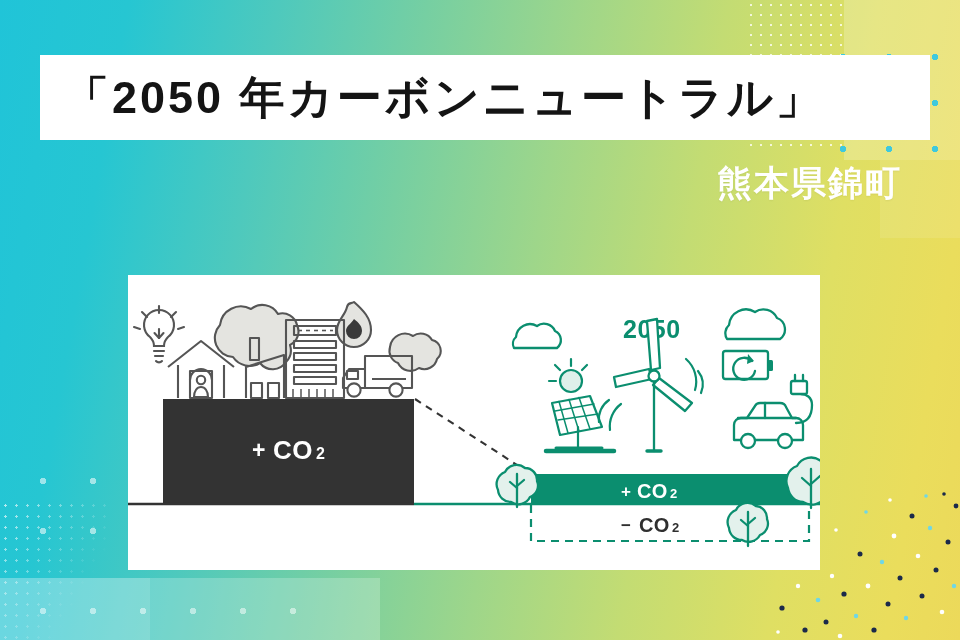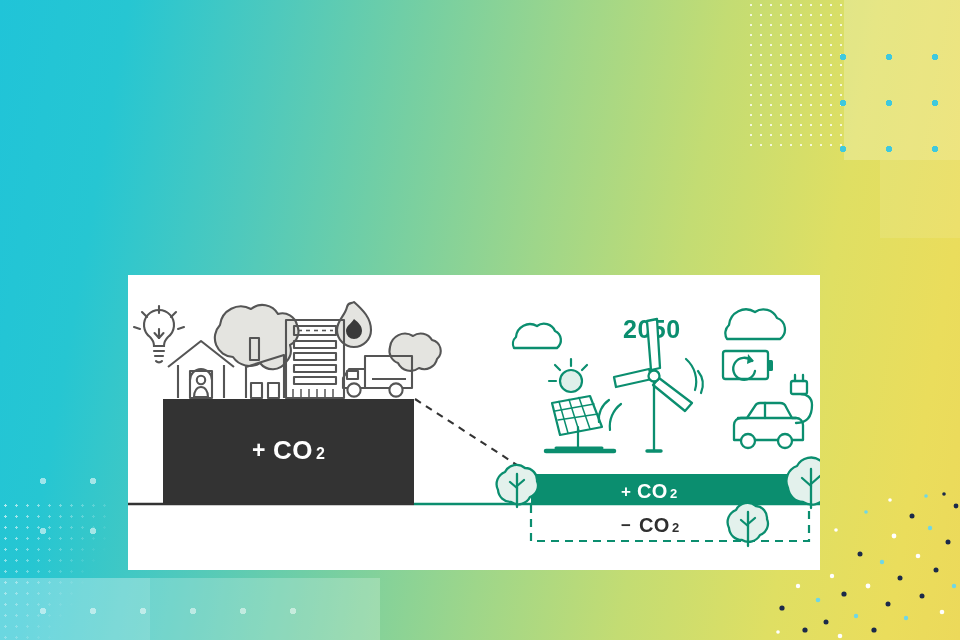--- a/index.html
+++ b/index.html
@@ -126,20 +126,24 @@
         <circle cx="44" cy="70" r="1.8" fill="#6fd7e6"></circle>
       <circle cx="66" cy="40" r="1.8" fill="#ffffff"></circle>
         <circle cx="96" cy="22" r="1.8" fill="#6fd7e6"></circle>
       <circle cx="120" cy="10" r="1.8" fill="#ffffff"></circle>
         <circle cx="156" cy="6" r="1.8" fill="#6fd7e6"></circle>
       <circle cx="8" cy="142" r="1.8" fill="#ffffff"></circle>
         <circle cx="174" cy="4" r="1.8" fill="#1b2a4a"></circle>
     </g>
   </svg>
 
+  <div class="title-box" id="title-line1">
+    <span>「2050 年カーボンニュートラル」</span>
+  </div>
+  <div id="region-label">熊本県錦町</div>
 
   <div id="illustration-card">
     <svg width="692" height="295" viewBox="0 0 692 295">
 
       <g>
 
         <g fill="#e4e4e0" stroke="#555" stroke-width="2.1" stroke-linejoin="round">
           <path d="M92 50 a21 21 0 0 1 31 -16 a18 18 0 0 1 27 5 a15 15 0 0 1 19 11 a15 15 0 0 1 -7 20
                    a17 17 0 0 1 -4 17 a16 16 0 0 1 -26 1 a20 20 0 0 1 -27 -6 a19 19 0 0 1 -13 -32z"></path>
         </g>

